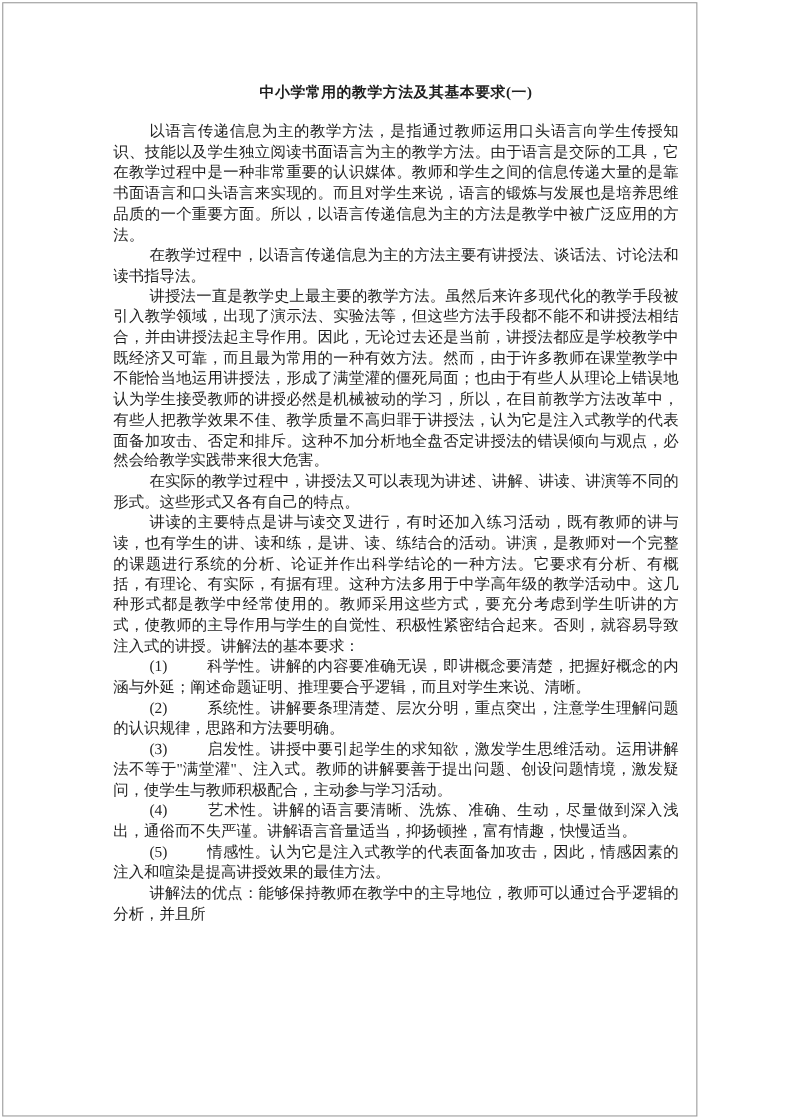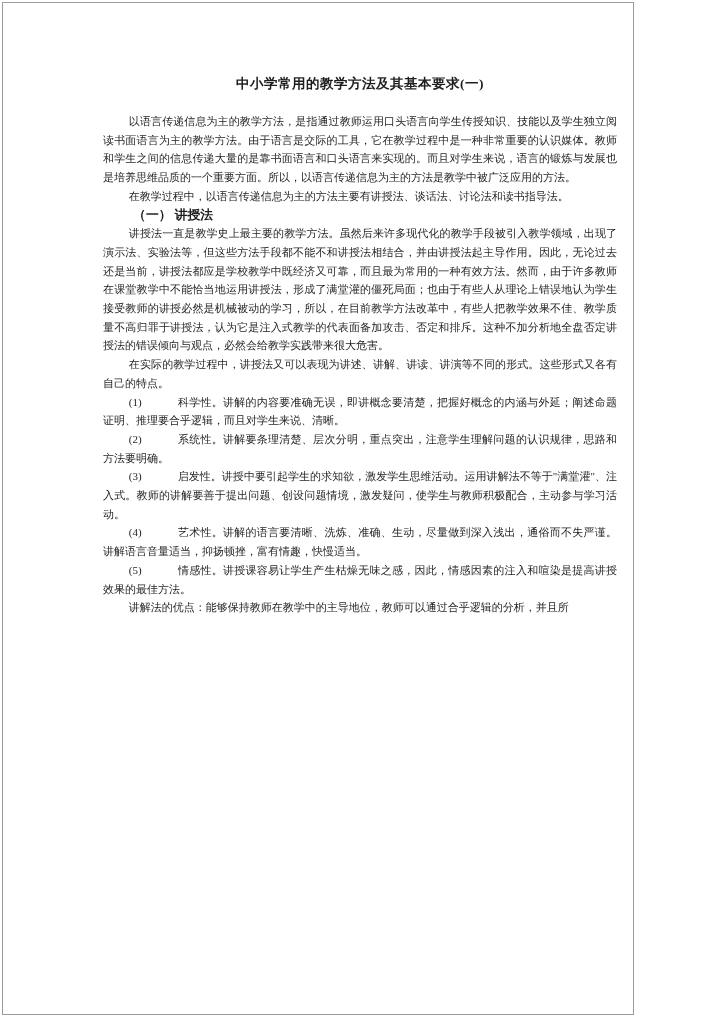--- a/index.html
+++ b/index.html
@@ -31,21 +31,21 @@
   .title {
     font-size: 13.5px;
     line-height: 19px;
     font-weight: bold;
     text-align: center;
     margin: 0 0 19px 0;
     letter-spacing: 0.5px;
   }
   #paragraphs p {
     margin: 0;
-    font-size: 11px;
+    font-size: 14px;
     line-height: 18.7px;
     text-align: justify;
     text-justify: inter-character;
     text-indent: 2.35em;
     word-break: break-all;
   }
   #paragraphs p.heading {
     font-weight: bold;
     font-size: 12.8px;
   }
@@ -56,24 +56,24 @@
 </head>
 <body>
 
 <div class="page">
   <div class="page-border"></div>
   <div class="content">
     <h1 class="title">中小学常用的教学方法及其基本要求(一)</h1>
     <div id="paragraphs">
         <p class="para">以语言传递信息为主的教学方法，是指通过教师运用口头语言向学生传授知识、技能以及学生独立阅读书面语言为主的教学方法。由于语言是交际的工具，它在教学过程中是一种非常重要的认识媒体。教师和学生之间的信息传递大量的是靠书面语言和口头语言来实现的。而且对学生来说，语言的锻炼与发展也是培养思维品质的一个重要方面。所以，以语言传递信息为主的方法是教学中被广泛应用的方法。</p>
         <p class="para">在教学过程中，以语言传递信息为主的方法主要有讲授法、谈话法、讨论法和读书指导法。</p>
-        <p class="heading">（一） 讲授法</p>
         <p class="para">讲授法一直是教学史上最主要的教学方法。虽然后来许多现代化的教学手段被引入教学领域，出现了演示法、实验法等，但这些方法手段都不能不和讲授法相结合，并由讲授法起主导作用。因此，无论过去还是当前，讲授法都应是学校教学中既经济又可靠，而且最为常用的一种有效方法。然而，由于许多教师在课堂教学中不能恰当地运用讲授法，形成了满堂灌的僵死局面；也由于有些人从理论上错误地认为学生接受教师的讲授必然是机械被动的学习，所以，在目前教学方法改革中，有些人把教学效果不佳、教学质量不高归罪于讲授法，认为它是注入式教学的代表面备加攻击、否定和排斥。这种不加分析地全盘否定讲授法的错误倾向与观点，必然会给教学实践带来很大危害。</p>
         <p class="para">在实际的教学过程中，讲授法又可以表现为讲述、讲解、讲读、讲演等不同的形式。这些形式又各有自己的特点。</p>
+        <p class="para">讲读的主要特点是讲与读交叉进行，有时还加入练习活动，既有教师的讲与读，也有学生的讲、读和练，是讲、读、练结合的活动。讲演，是教师对一个完整的课题进行系统的分析、论证并作出科学结论的一种方法。它要求有分析、有概括，有理论、有实际，有据有理。这种方法多用于中学高年级的教学活动中。这几种形式都是教学中经常使用的。教师采用这些方式，要充分考虑到学生听讲的方式，使教师的主导作用与学生的自觉性、积极性紧密结合起来。否则，就容易导致注入式的讲授。讲解法的基本要求：</p>
         <p class="numbered"><span class="num">(1)</span><span>科学性。讲解的内容要准确无误，即讲概念要清楚，把握好概念的内涵与外延；阐述命题证明、推理要合乎逻辑，而且对学生来说、清晰。</span></p>
         <p class="numbered"><span class="num">(2)</span><span>系统性。讲解要条理清楚、层次分明，重点突出，注意学生理解问题的认识规律，思路和方法要明确。</span></p>
         <p class="numbered"><span class="num">(3)</span><span>启发性。讲授中要引起学生的求知欲，激发学生思维活动。运用讲解法不等于"满堂灌"、注入式。教师的讲解要善于提出问题、创设问题情境，激发疑问，使学生与教师积极配合，主动参与学习活动。</span></p>
         <p class="numbered"><span class="num">(4)</span><span>艺术性。讲解的语言要清晰、洗炼、准确、生动，尽量做到深入浅出，通俗而不失严谨。讲解语言音量适当，抑扬顿挫，富有情趣，快慢适当。</span></p>
-        <p class="numbered"><span class="num">(5)</span><span>情感性。讲授课容易让学生产生枯燥无味之感，因此，情感因素的注入和喧染是提高讲授效果的最佳方法。</span></p>
+        <p class="numbered"><span class="num">(5)</span><span>情感性。认为它是注入式教学的代表面备加攻击，因此，情感因素的注入和喧染是提高讲授效果的最佳方法。</span></p>
         <p class="para">讲解法的优点：能够保持教师在教学中的主导地位，教师可以通过合乎逻辑的分析，并且所</p>
       </div>
   </div>
 </div>
 
 </body></html>

